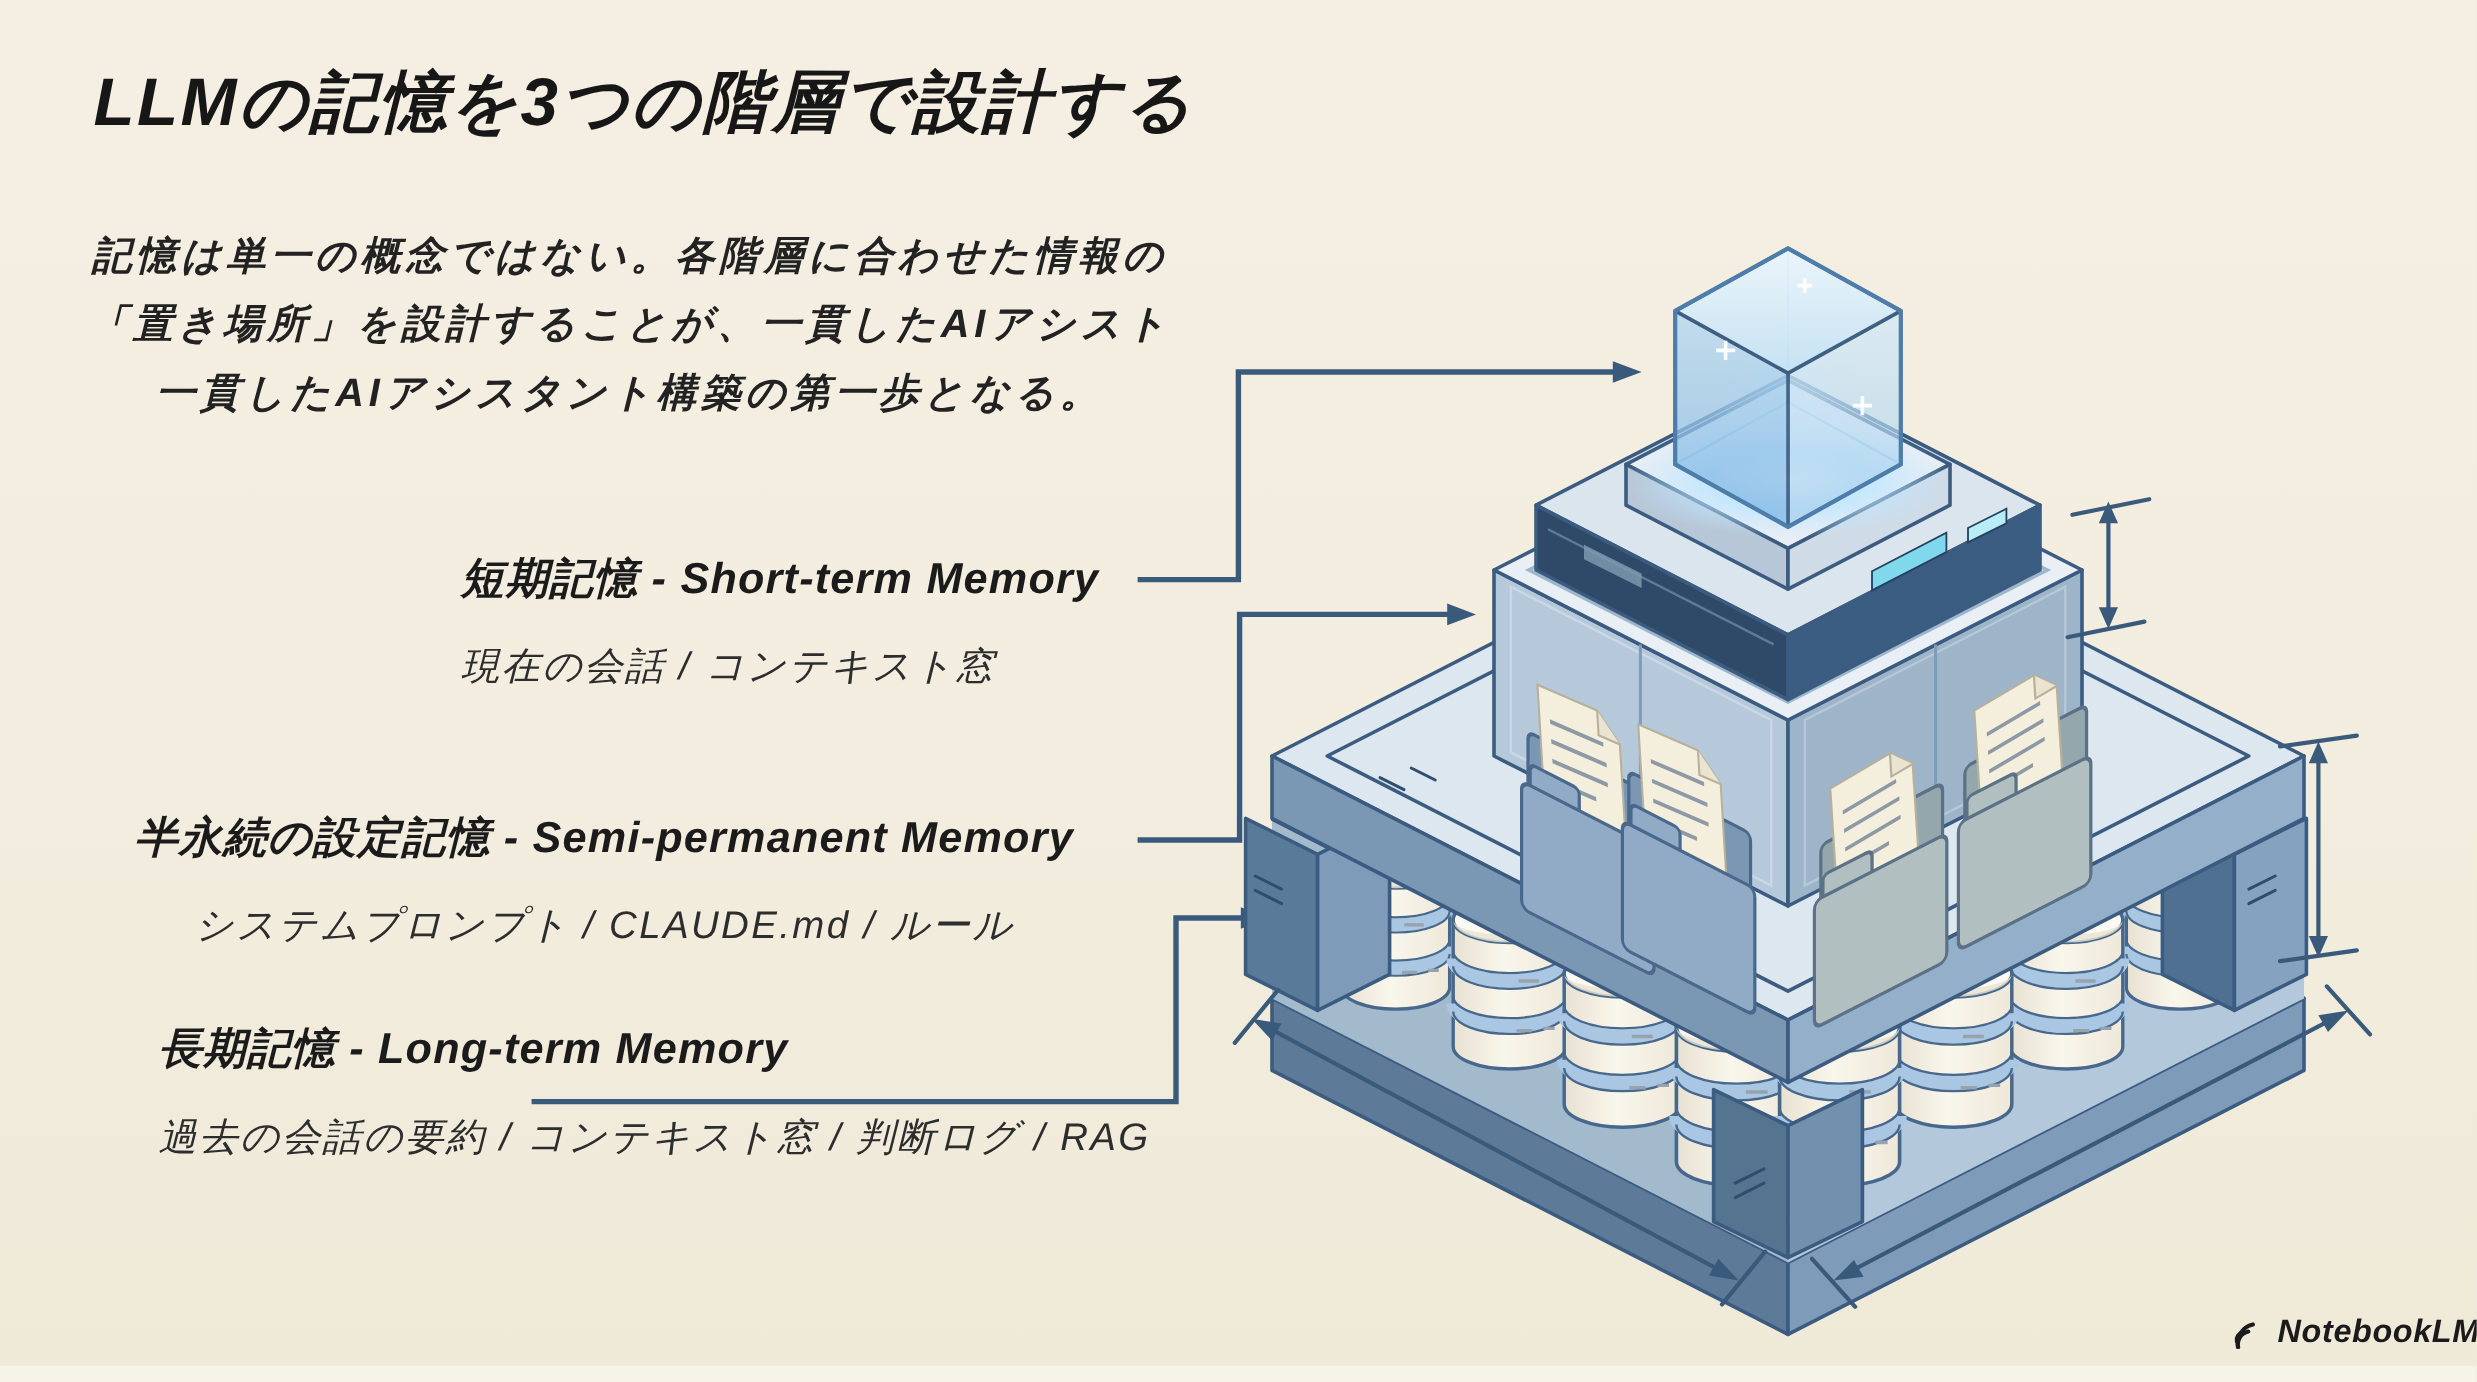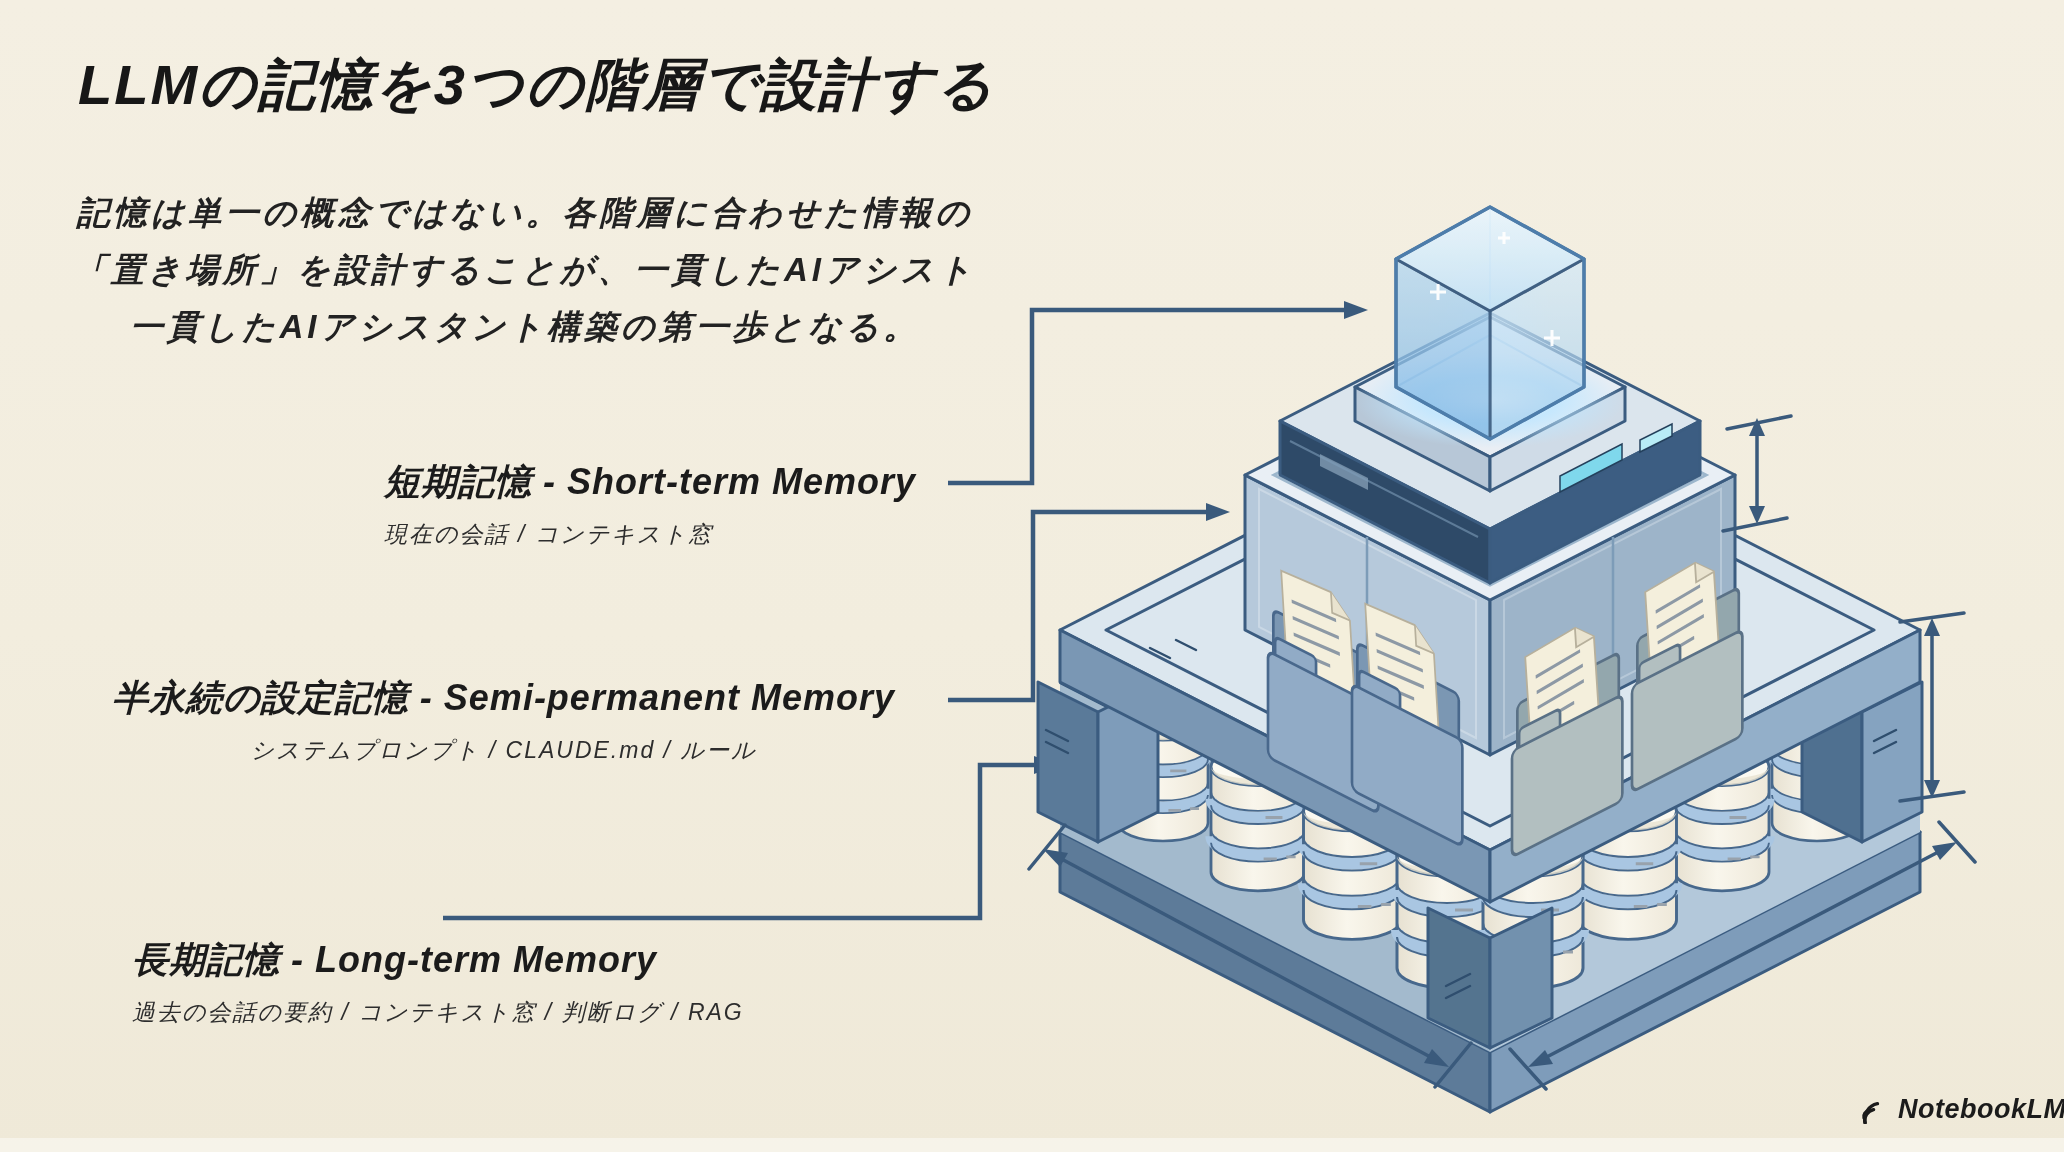--- a/index.html
+++ b/index.html
@@ -7,25 +7,25 @@
     background:linear-gradient(180deg,#f4efe2 0%,#f2edde 55%,#efe9d8 100%);
     font-family:"Liberation Sans","DejaVu Sans",sans-serif;color:#1e1e1e;font-style:italic;}
   .diagram{position:absolute;left:0;top:0;width:2064px;height:1152px;}
   .page-title{position:absolute;left:78px;top:48px;margin:0;font-size:56px;font-weight:800;
     letter-spacing:2px;color:#171717;white-space:nowrap;}
   .intro{position:absolute;left:74px;top:184px;font-size:33px;line-height:57px;font-weight:700;
     letter-spacing:4px;color:#222;}
   .intro span{display:block;white-space:nowrap;text-align:center;}
   .tier-label{position:absolute;}
   .tier-label .head{font-size:36px;font-weight:700;color:#1b1b1b;letter-spacing:1px;white-space:nowrap;}
-  .tier-label .sub{font-size:23px;font-weight:500;color:#2d2d2d;margin-top:12px;letter-spacing:2px;white-space:nowrap;}
+  .tier-label .sub{font-size:32px;font-weight:500;color:#2d2d2d;margin-top:27px;letter-spacing:2px;white-space:nowrap;}
   .label-short{left:384px;top:458px;}
   .label-semi{left:112px;top:674px;}
   .label-semi .sub{text-align:center;}
-  .label-long{left:132px;top:936px;}
+  .label-long{left:132px;top:850px;}
   .brand{position:absolute;left:1858px;top:1094px;display:flex;align-items:center;gap:8px;}
   .brand span{font-size:27px;font-weight:700;color:#1b1b1b;letter-spacing:0.5px;}
   .bottom-strip{position:absolute;left:0;right:0;bottom:0;height:14px;background:rgba(255,255,255,0.45);}
   
   .ln{stroke:#3b5c80;stroke-width:3;stroke-linejoin:round;}
   .arrow{stroke:#3a5a7c;stroke-width:4.5;fill:none;}
   .dim{stroke:#3a5a7c;stroke-width:3.5;fill:none;stroke-linecap:round;}
   .dimfill{fill:#3a5a7c;}
   .tick{stroke:#2f4e6e;stroke-width:2.5;stroke-linecap:round;}
 </style>

